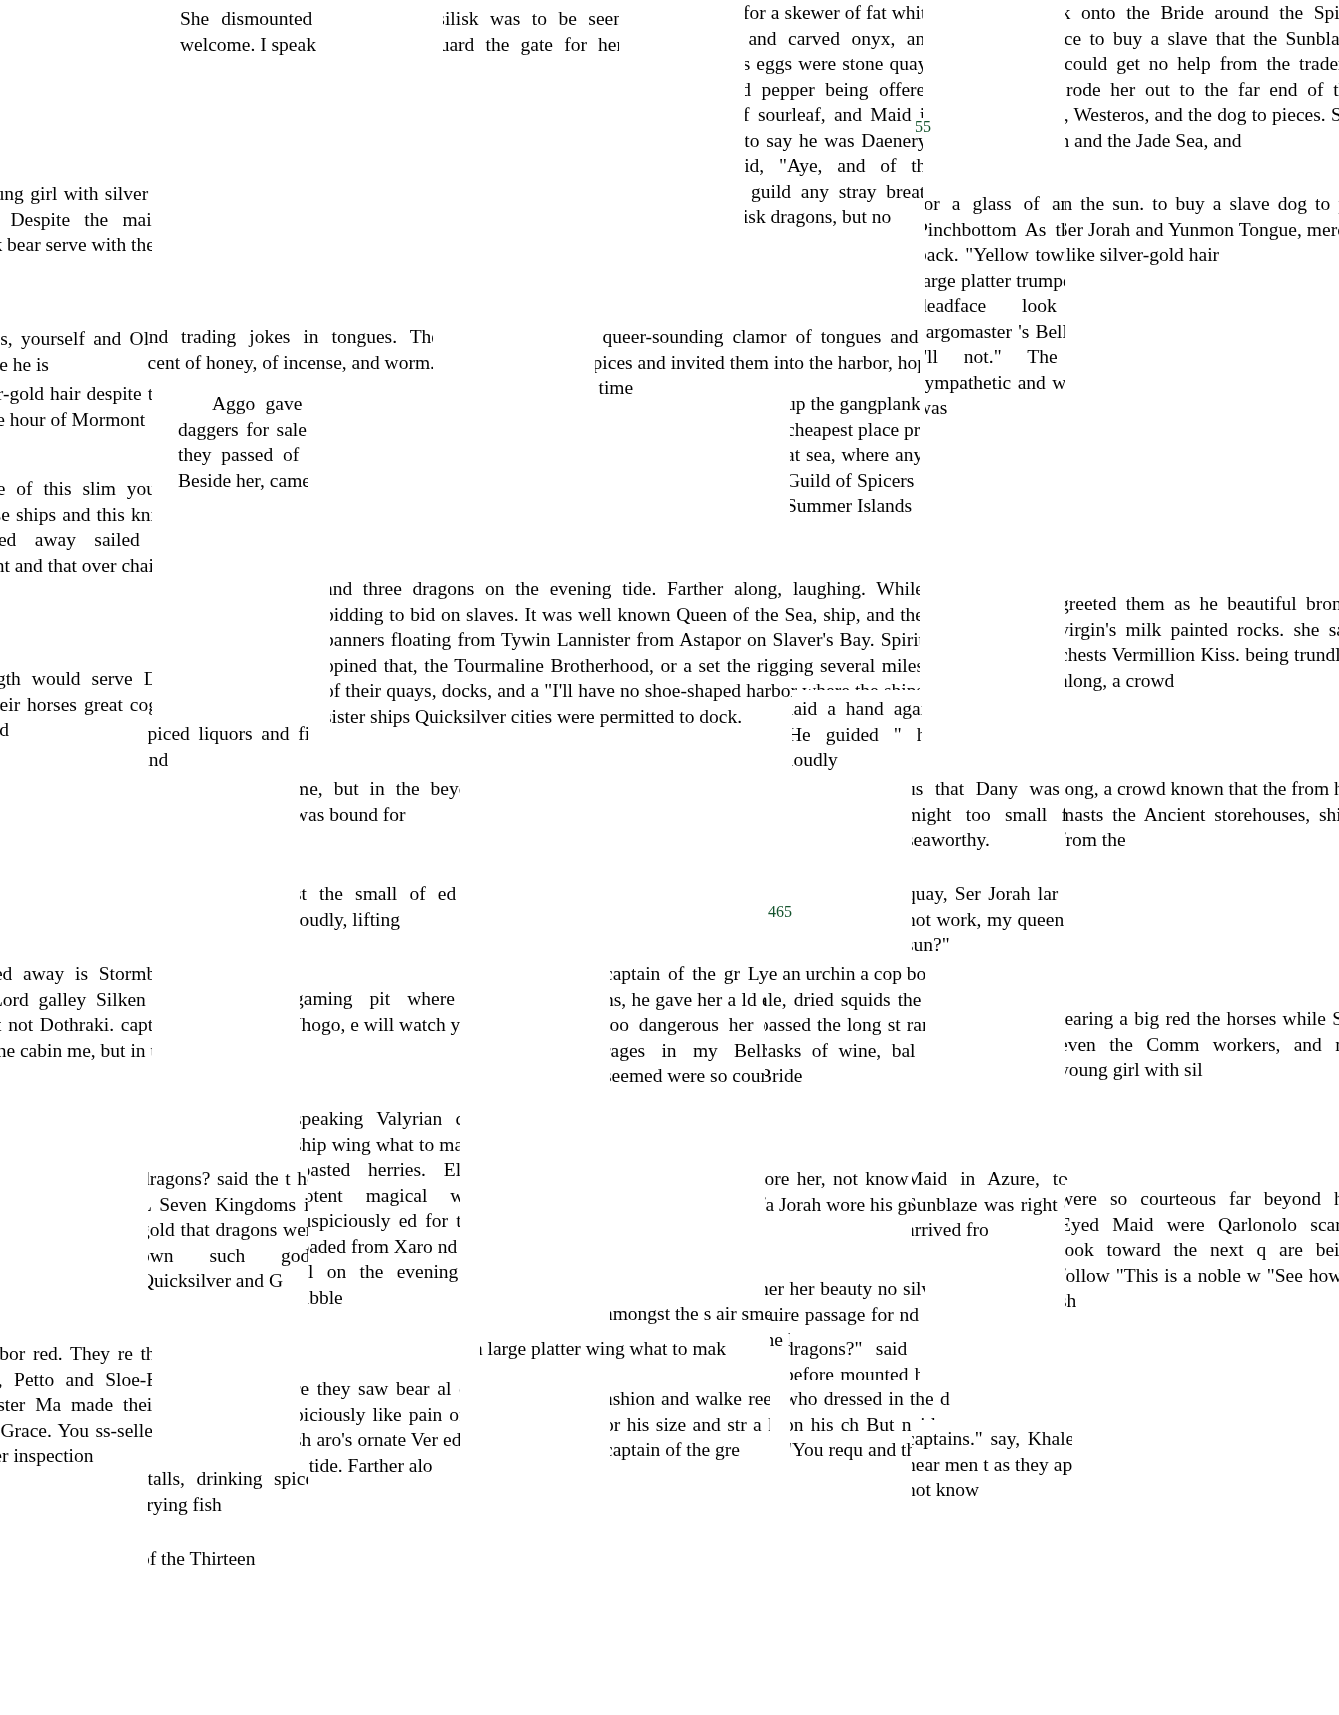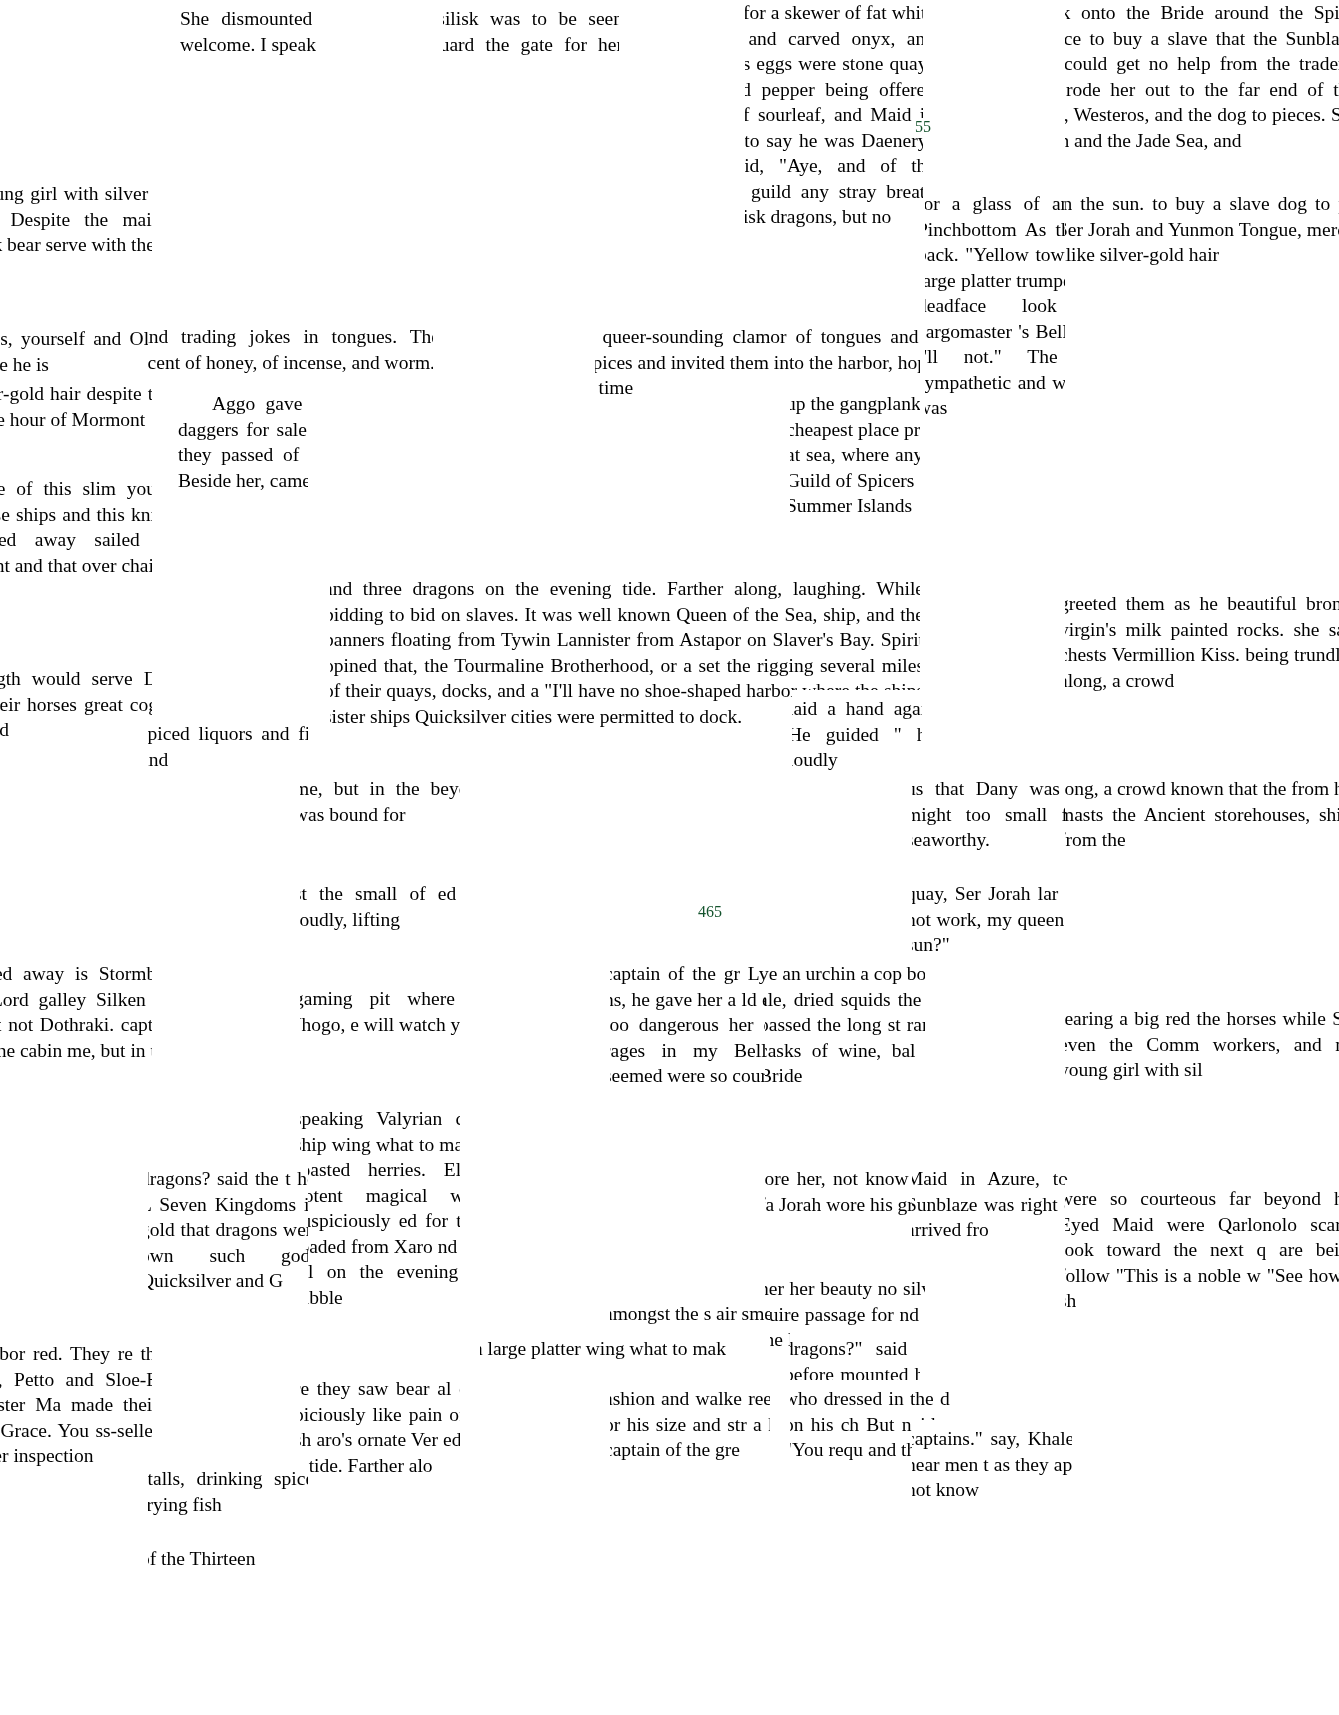--- a/index.html
+++ b/index.html
@@ -181,14 +181,14 @@
     <div class="frag" style="left: 790px; top: 1380px; width: 160px; height: 210px;">
       <div class="inner" style="left: -6px; top: 6px; width: 280px;">who dressed in the day, Ser J sewn on his ch But neither they needed. "You requ and three dra</div>
     </div>
     <div class="frag" style="left: 912px; top: 1420px; width: 160px; height: 170px;">
       <div class="inner" style="left: -6px; top: 6px; width: 280px;">captains." say, Khaleesi. W ood to hear men t as they approac fore her, not know</div>
     </div>
     <div class="frag" style="left: 148px; top: 1540px; width: 160px; height: 60px;">
       <div class="inner" style="left: -8px; top: 6px; width: 280px;">of the Thirteen</div>
     </div>
     <div class="folio" style="left: 915px; top: 118px;">55</div>
-    <div class="folio" style="left: 698px; top: 903px;">465</div>
+    <div class="folio" style="left: 768px; top: 903px;">465</div>
   </div>
 
 </body></html>

